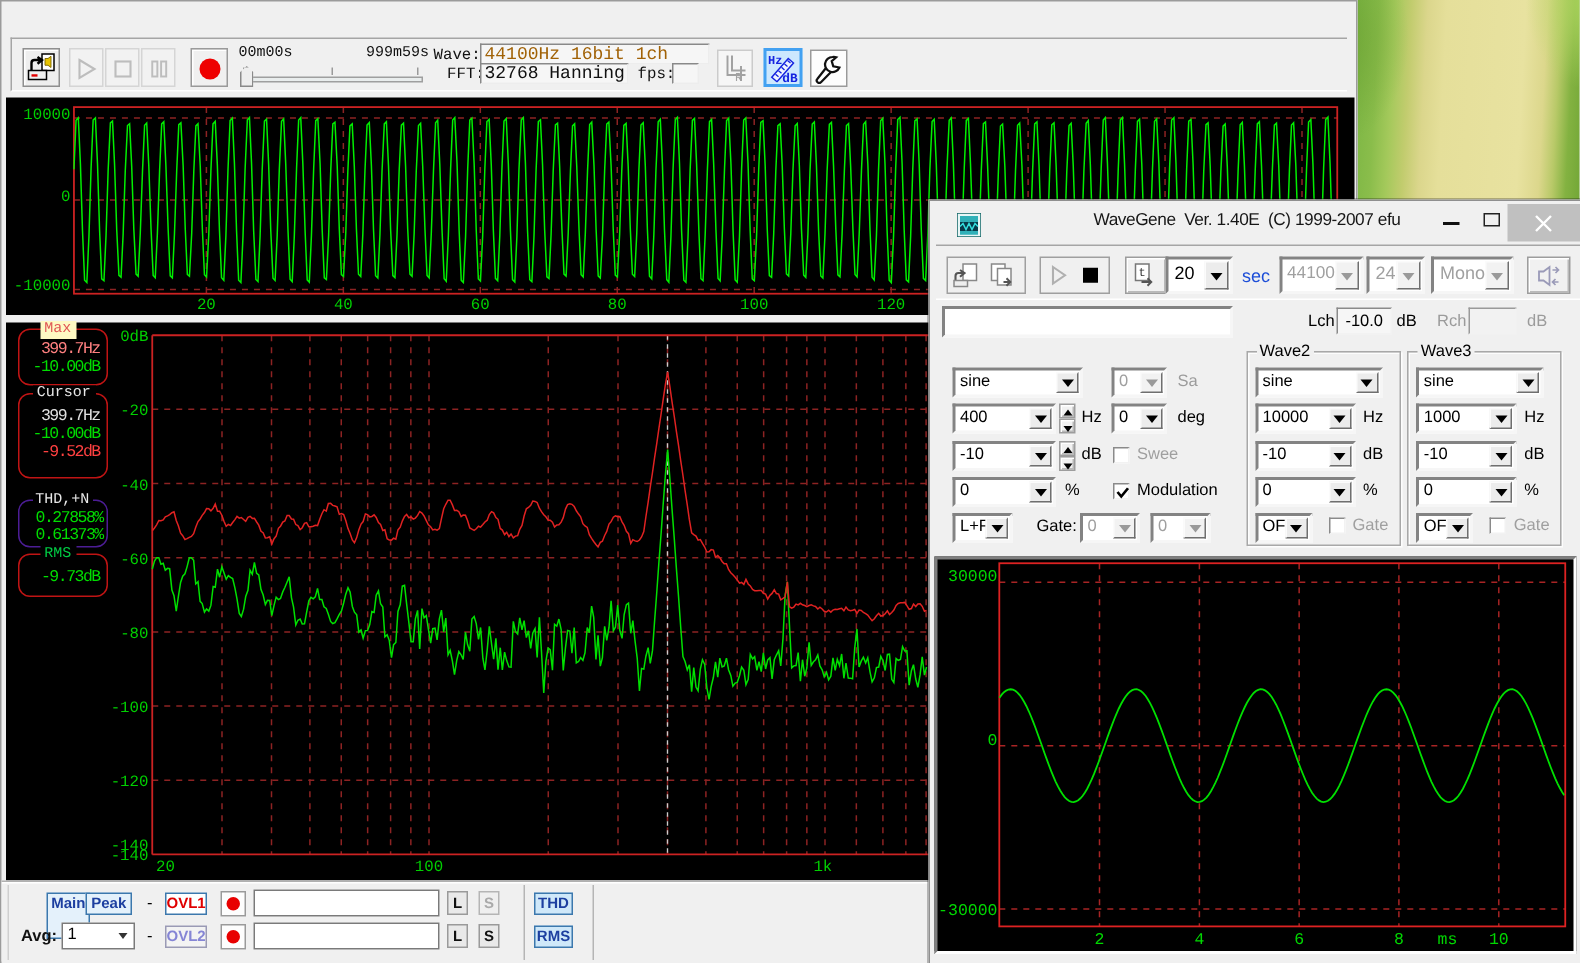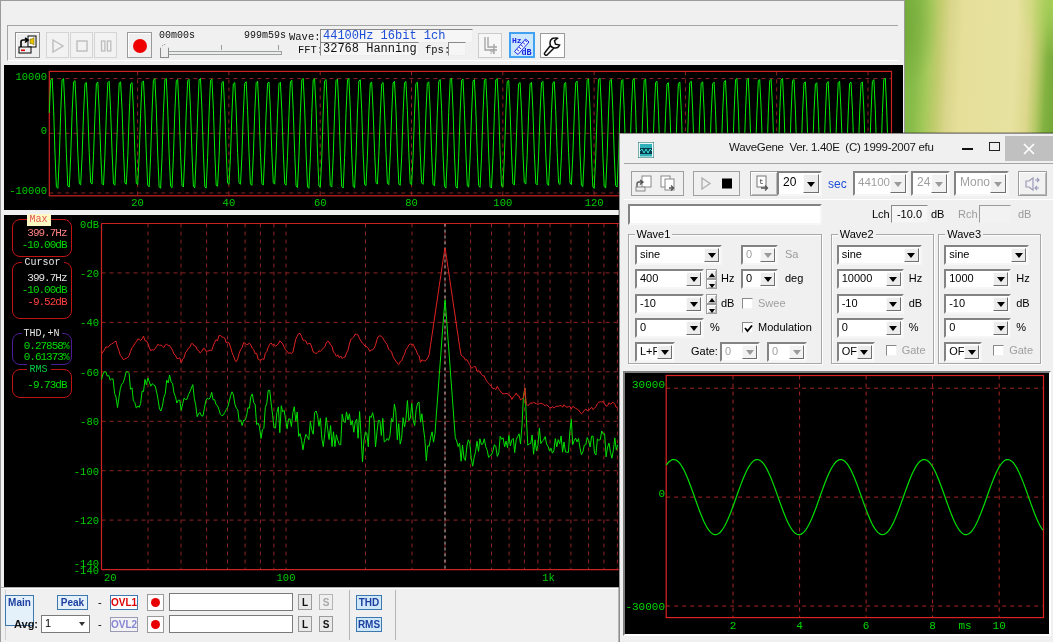--- a/index.html
+++ b/index.html
@@ -65,21 +65,21 @@
       <div class="abs" style="left:5px;top:6px;width:14px;height:14px;border-radius:50%;background:#ee0000"></div>
     </div>
   <div class="abs mono" style="left:158px;top:29px;font-size:10px;color:#111">00m00s</div>
   <div class="abs mono" style="left:243px;top:29px;font-size:10px;color:#111">999m59s</div>
   <div class="abs" style="left:161px;top:44px;width:1px;height:5px;background:#9a9a9a"></div>
   <div class="abs" style="left:220px;top:44px;width:1px;height:5px;background:#9a9a9a"></div>
   <div class="abs" style="left:277px;top:44px;width:1px;height:5px;background:#9a9a9a"></div>
   <div class="abs" style="left:160px;top:50px;width:121px;height:4px;border:1px solid #9f9f9f;background:#e9eded"></div>
   <div class="abs" style="left:159px;top:43px;width:9px;height:14px;background:#eeeeee;border:1px solid #8a8a8a;clip-path:polygon(0 30%,50% 0,100% 30%,100% 100%,0 100%)"></div>
   <div class="abs mono" style="left:288px;top:30px;font-size:10.5px;color:#111">Wave:</div>
-  <div class="abs sunk mono" style="left:319px;top:28px;width:153px;height:14px;font-size:12px;color:#1d4ed8;padding:0 2px;line-height:12.5px;white-space:nowrap;overflow:hidden">44100Hz 16bit 1ch</div>
+  <div class="abs sunk mono" style="left:319px;top:28px;width:153px;height:14px;font-size:12px;color:#a16207;padding:0 2px;line-height:12.5px;white-space:nowrap;overflow:hidden">44100Hz 16bit 1ch</div>
   <div class="abs mono" style="left:297px;top:43px;font-size:10.5px;color:#111">FFT:</div>
   <div class="abs sunk mono" style="left:319px;top:41px;width:99px;height:14px;font-size:12px;color:#111;padding:0 2px;line-height:12.5px;white-space:nowrap;overflow:hidden">32768 Hanning</div>
   <div class="abs mono" style="left:424px;top:43px;font-size:10.5px;color:#111">fps:</div>
   <div class="abs sunk mono" style="left:447px;top:41px;width:18px;height:14px"></div>
   <div class="abs" style="left:477px;top:32px;width:24px;height:25px;background:#f6f6f6;border:1px solid #cbcbcb">
     <svg class="abs" style="left:2px;top:2px" width="19" height="20" viewBox="0 0 19 20">
         <path d="M4,1 L4,14 L16,14 M7,1 L7,11 L16,11 M13,8 L13,18" stroke="#a2a2a2" stroke-width="1.3" fill="none"></path>
         <text x="9" y="18" font-size="8" fill="#a2a2a2" font-family="Liberation Sans">R</text>
       </svg>
   </div>
@@ -194,21 +194,21 @@
       </div>
     <div class="abs mono" style="left:7.5px;top:154px;width:60px;height:29px;border:1px solid #c01414;border-radius:8px;font-size:11px;letter-spacing:-1px;line-height:12px;text-align:right;padding:9px 4px 0 0">
       <span class="abs" style="top:-6px;left:14px;background:#000;padding:0 3px;font-size:10px;letter-spacing:0;color:#00cc44">RMS</span>
       <div style="color:#00dd00">-9.73dB</div>
       </div>
   </div>
 
   <div class="abs" style="left:0;top:586px;width:903px;height:56px;background:#f0f0f0;border-top:1px solid #b0b0b0;box-shadow:inset 0 1px 0 #fff">
     <div class="abs" style="left:4px;top:2px;width:340px;height:50px;border-left:1px solid #cfcfcf"></div>
     <div class="abs" style="left:348px;top:2px;width:47px;height:50px;border-left:1px solid #b5b5b5;border-right:1px solid #b5b5b5"></div>
-    <div class="bb" style="left:4px;top:7px;width:29px;height:31px;line-height:14px">Main</div>
+    <div class="bb" style="left:30px;top:7px;width:29px;height:31px;line-height:14px">Main</div>
     <div class="bb" style="left:56px;top:7px;width:31px;height:15px;line-height:14px">Peak</div>
     <div class="abs" style="left:97px;top:8px;font-size:11px">-</div>
     <div class="bb" style="left:109px;top:7px;width:28px;height:15px;line-height:14px;color:#e00000;background:#fff">OVL1</div>
     <div class="abs" style="left:146px;top:6px;width:17px;height:17px;background:#fdfdfd;border:1px solid #9a9a9a">
         <div class="abs" style="left:3px;top:3px;width:9px;height:9px;border-radius:50%;background:#e80000"></div>
       </div>
     <div class="abs" style="left:168px;top:5px;width:124px;height:18px;background:#fff;border:1px solid #7a7a7a"></div>
     <div class="abs bb" style="left:297px;top:6px;width:14px;height:16px;line-height:15px;background:#e9e9e9;border-color:#9a9a9a;color:#111">L</div>
     <div class="abs bb" style="left:318px;top:6px;width:14px;height:16px;line-height:15px;background:#efefef;border-color:#b5b5b5;color:#aaa">S</div>
     <div class="bb" style="left:355px;top:7px;width:26px;height:15px;line-height:14px;background:#cfe8f9">THD</div>
@@ -290,23 +290,20 @@
       </svg>
     </div>
 
   <div class="abs sunk2" style="left:8px;top:70px;width:194px;height:21px"></div>
   <div class="abs gl11" style="left:252px;top:74px">Lch</div>
   <div class="abs" style="left:271px;top:71px;width:37px;height:18px;border:1px solid;border-color:#8a8a8a #f2f2f2 #f2f2f2 #8a8a8a;background:#f6f6f6;font-size:11px;text-align:center;padding-top:2px">-10.0</div>
   <div class="abs gl11" style="left:311px;top:74px">dB</div>
   <div class="abs gl11 gray" style="left:338px;top:74px">Rch</div>
   <div class="abs" style="left:359px;top:71px;width:32px;height:18px;border:1px solid;border-color:#9a9a9a #f2f2f2 #f2f2f2 #9a9a9a;background:#f2f2f2"></div>
   <div class="abs gl11 gray" style="left:398px;top:74px">dB</div>
-  <div class="grp" style="left:7.5px;top:100px;width:194px;height:130px">
-      <span>Wave1</span>
-    </div>
     <div class="abs sunk2" style="left:15px;top:111px;width:87px;height:20px;font-size:11px;color:#000;padding:1px 0 0 3px">sine<span class="cbtn" style="width:15px;">
         <i class="tri"></i>
       </span></div>
     <div class="abs sunk2" style="left:121px;top:111px;width:37px;height:20px;font-size:11px;color:#9f9f9f;padding:1px 0 0 3px">0<span class="cbtn" style="width:15px;background:#f2f2f2">
         <i class="tri g"></i>
       </span></div>
     <div class="abs gl11 gray" style="left:165px;top:114px">Sa</div>
     <div class="abs sunk2" style="left:15px;top:135.3px;width:69px;height:20px;font-size:11px;color:#000;padding:1px 0 0 3px">400<span class="cbtn" style="width:15px;">
         <i class="tri"></i>
       </span></div>

